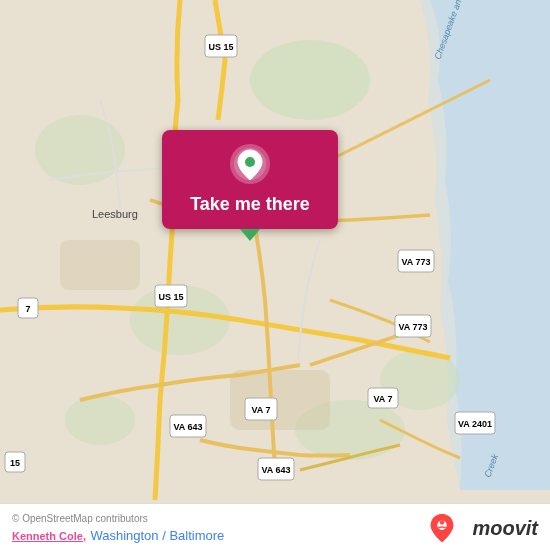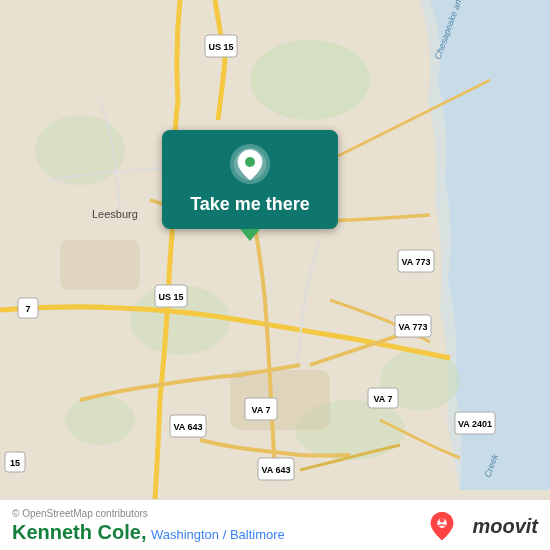--- a/index.html
+++ b/index.html
@@ -42,21 +42,21 @@
       top: 130px;
       left: 150px;
       width: 200px;
       display: flex;
       flex-direction: column;
       align-items: center;
       z-index: 10;
     }
 
     #callout-box {
-      background-color: #0f766e;
+      background-color: #be185d;
       border-radius: 8px;
       width: 176px;
       padding: 12px 16px 14px;
       display: flex;
       flex-direction: column;
       align-items: center;
       cursor: pointer;
       box-shadow: 0 2px 8px rgba(0,0,0,0.35);
       position: relative;
     }
@@ -105,23 +105,24 @@
       flex-direction: column;
     }
 
     #copyright-text {
       font-size: 10px;
       color: #888;
       margin-bottom: 2px;
     }
 
     #location-name {
-      font-size: 20px;
-      font-weight: bold;
-      color: #15803d;
+      font-size: 11px;
+      font-weight: bold;
+      color: #ec4899;
+      text-decoration: underline;
     }
 
     #location-region {
       font-size: 13px;
       color: #3b82f6;
     }
 
     
     #moovit-logo {
       display: flex;

